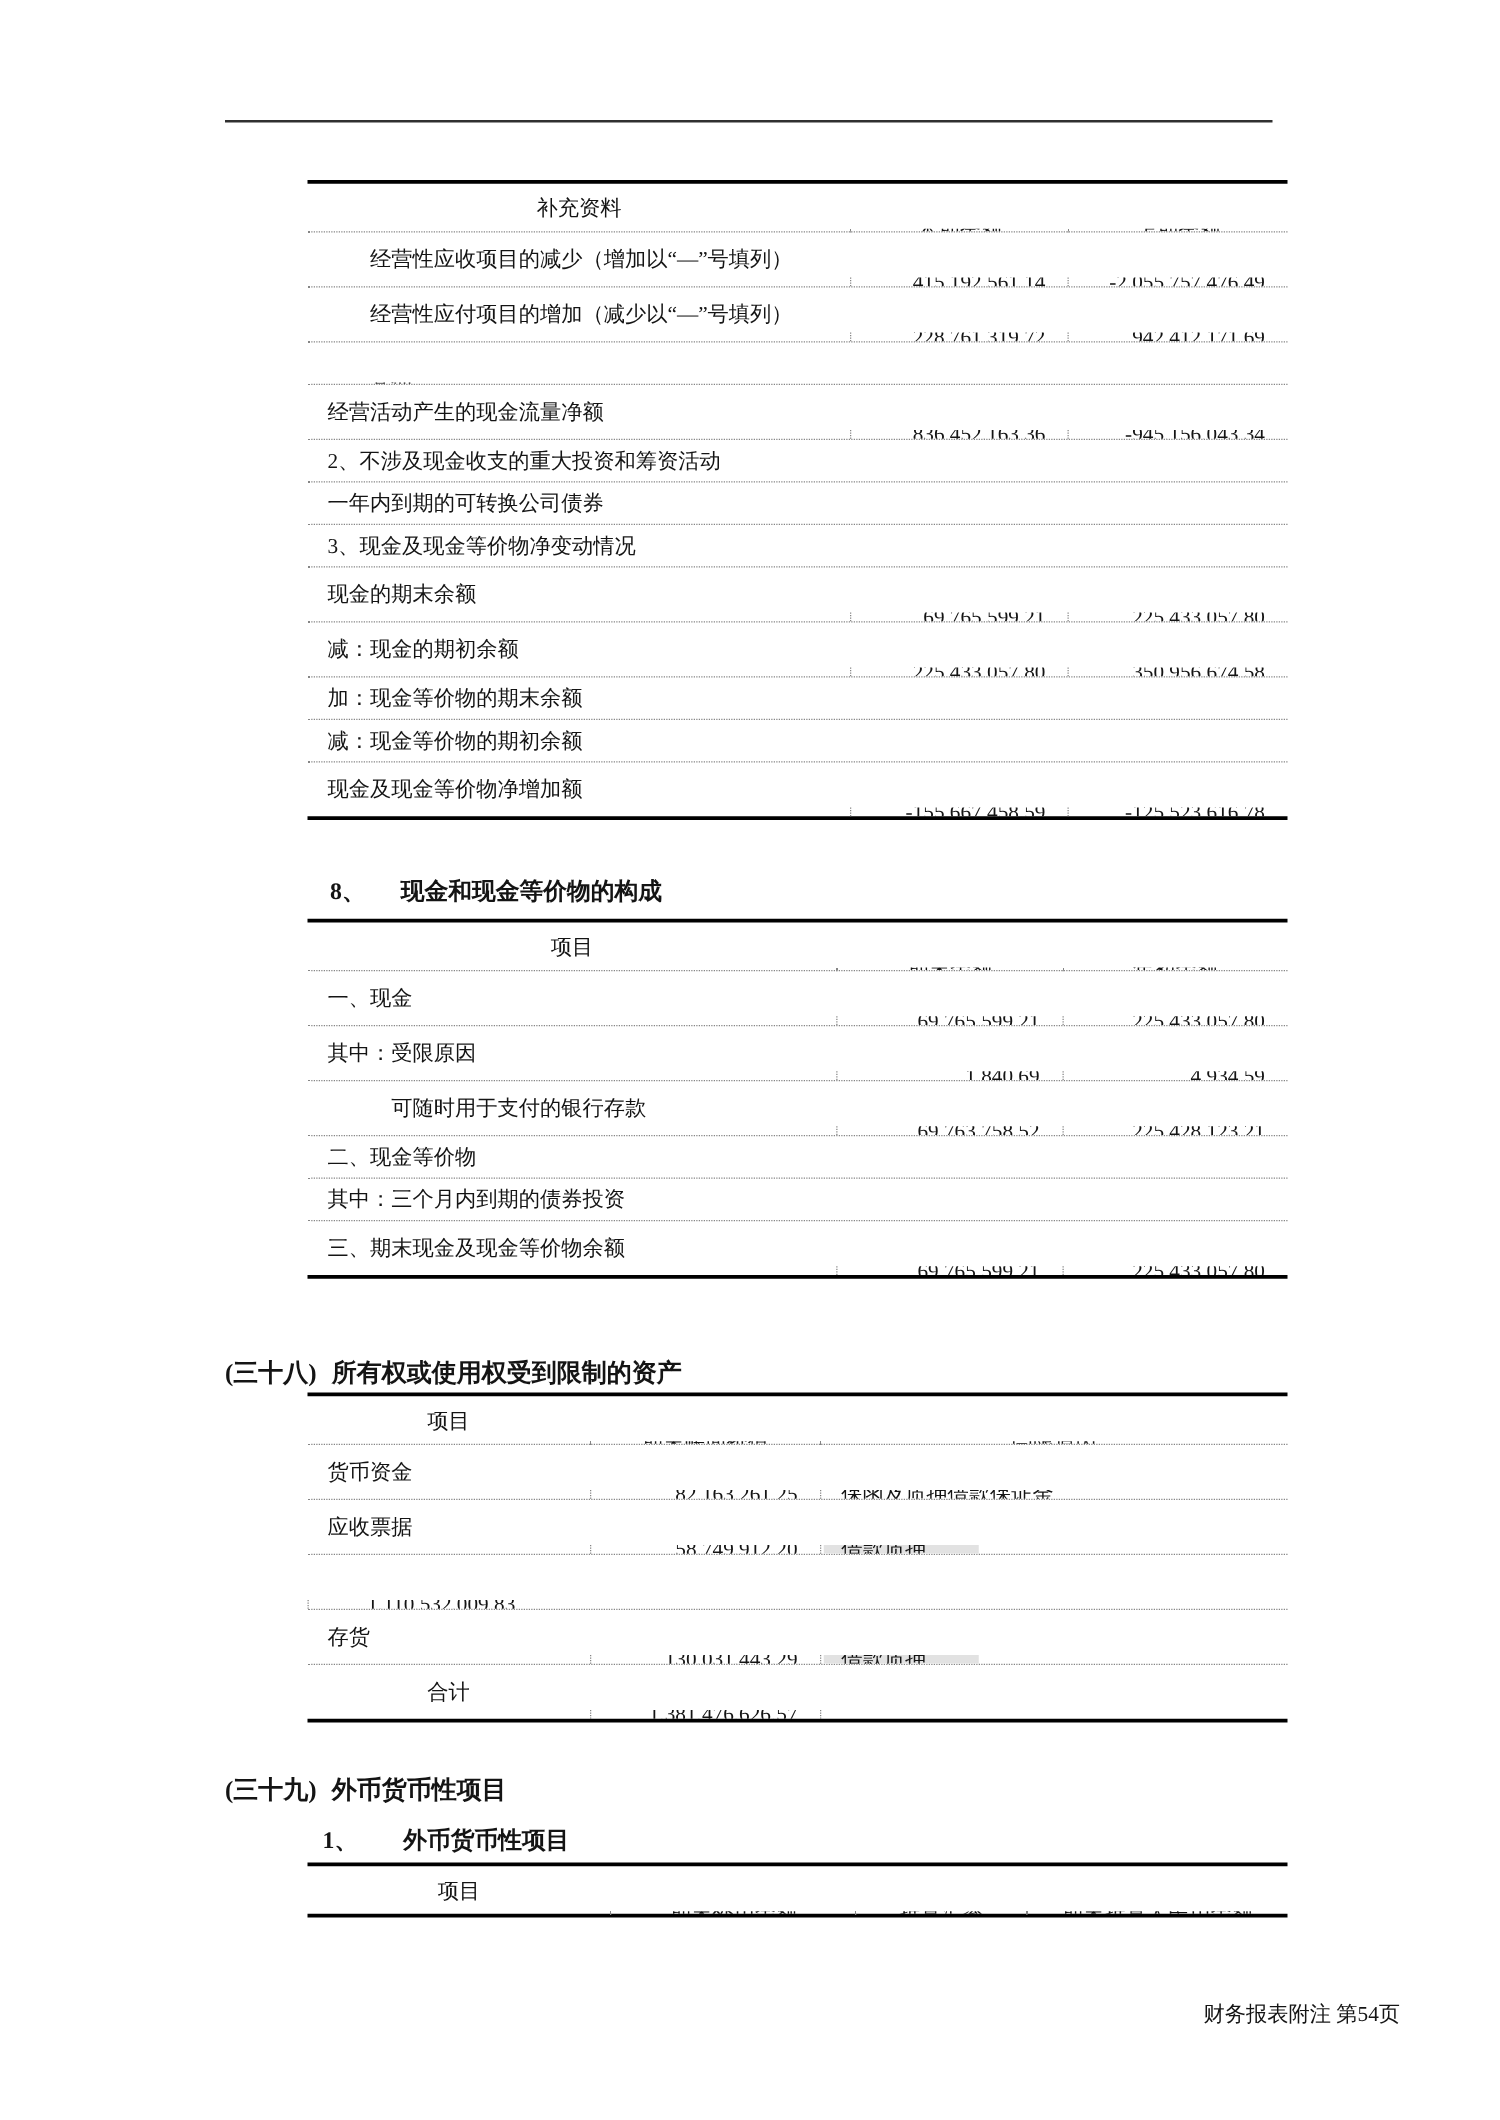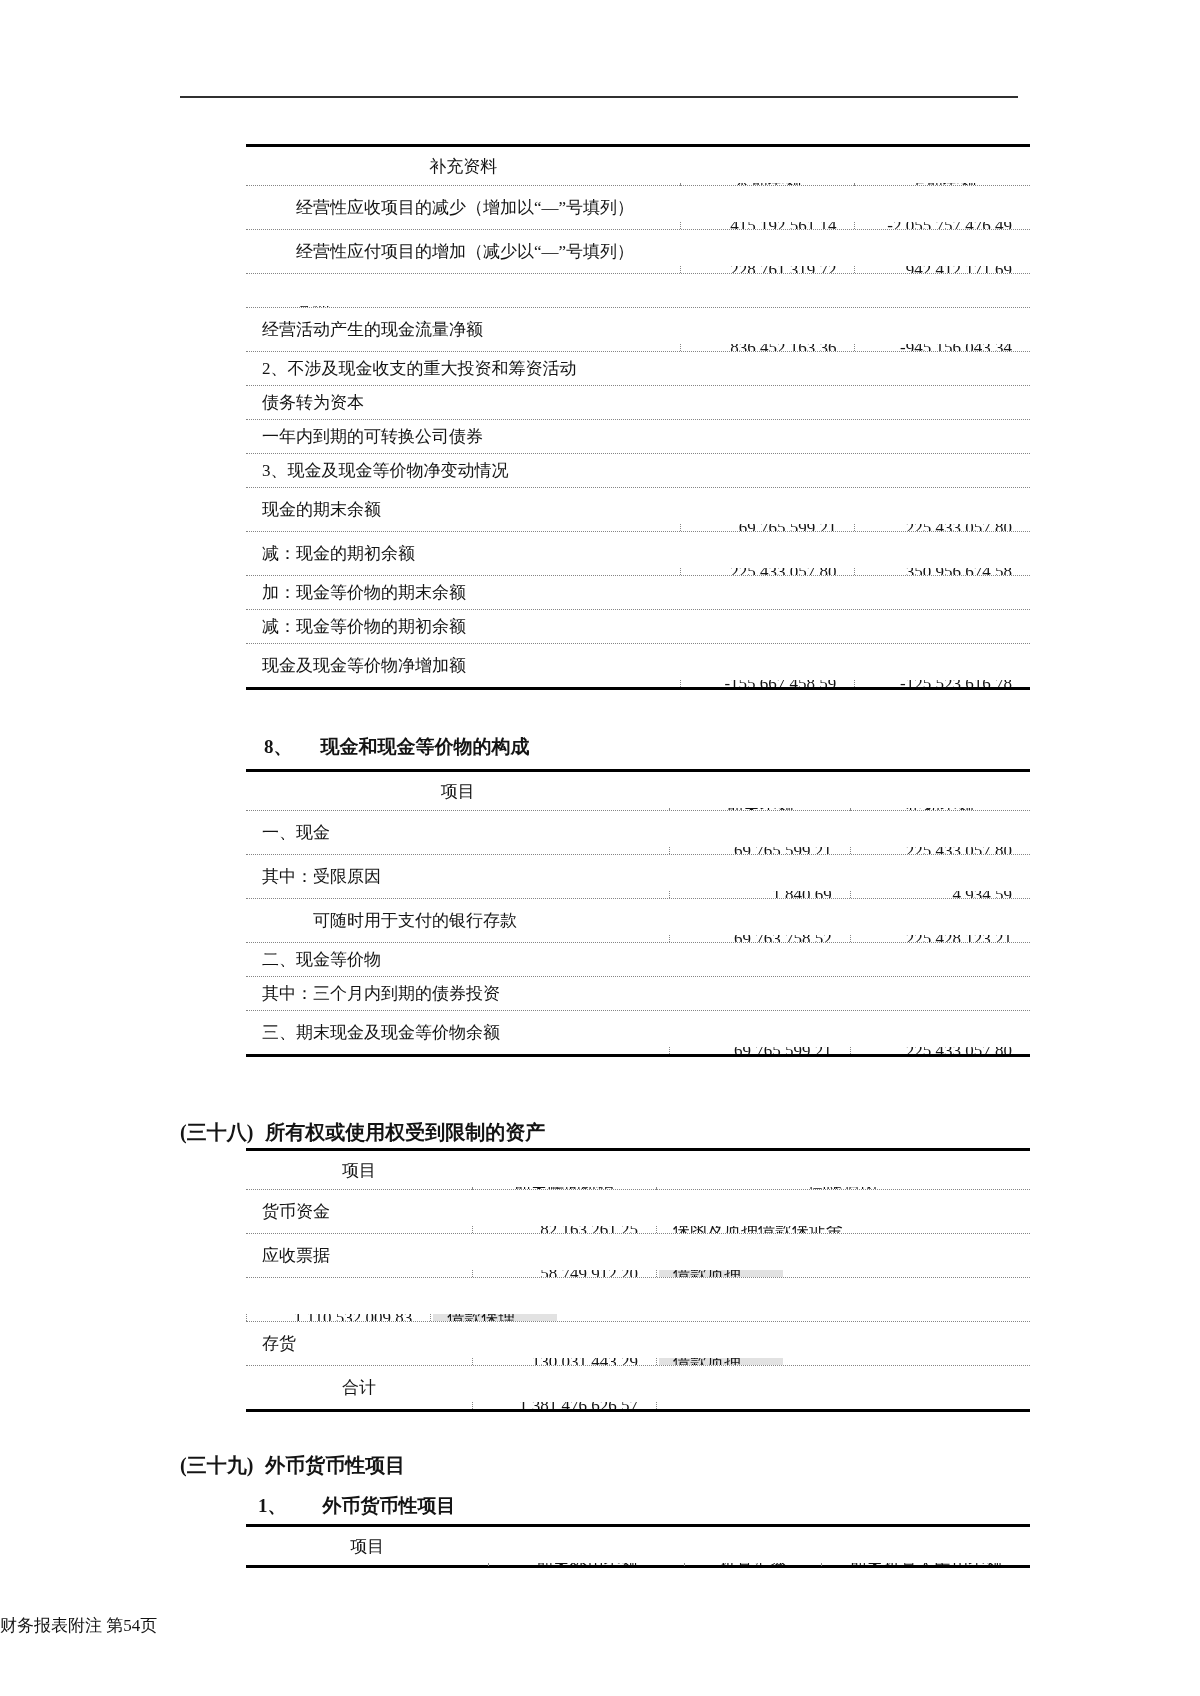--- a/index.html
+++ b/index.html
@@ -38,21 +38,21 @@
   .sec-title{font-weight:bold;white-space:nowrap;}
   .h8{margin:44px 0 9px 264px;font-size:19px;}
   .h8 .num{display:inline-block;margin-right:28px;}
   .h38{margin:62px 0 0 180px;font-size:20px;}
   .h38 .num{display:inline-block;margin-right:12px;}
   .h39{margin:40px 0 0 180px;font-size:20px;}
   .h39 .num{display:inline-block;margin-right:12px;}
   .h1sub{margin:14px 0 0 258px;font-size:19px;}
   .h1sub .num{display:inline-block;margin-right:36px;}
   .footer{
-    margin-top:46px;width:1120px;text-align:left;font-size:17px;
+    margin-top:66px;width:1120px;text-align:right;font-size:17px;
   }
 </style>
 </head>
 <body>
 
 <div class="page-rule"></div>
 
 <div class="tbl-wrap t1">
     <div class="tbl">
       <div class="trow thead">
@@ -75,25 +75,20 @@
         <div class="tcell a-right vline" style="width: 22.2%; padding-right: 18px;"></div>
         <div class="tcell a-right vline" style="width: 22.4%; padding-right: 18px;"></div>
       </div>
       <div class="trow r-lg">
         <div class="tcell a-left" style="width: 55.4%; padding-left: 16px;">经营活动产生的现金流量净额</div>
         <div class="tcell a-right vline" style="width: 22.2%; padding-right: 18px;">836,452,163.36</div>
         <div class="tcell a-right vline" style="width: 22.4%; padding-right: 18px;">-945,156,043.34</div>
       </div>
       <div class="trow r-sm">
         <div class="tcell a-left" style="width: 55.4%; padding-left: 16px;">2、不涉及现金收支的重大投资和筹资活动</div>
-        <div class="tcell a-right vline" style="width: 22.2%; padding-right: 18px;"></div>
-        <div class="tcell a-right vline" style="width: 22.4%; padding-right: 18px;"></div>
-      </div>
-      <div class="trow r-sm">
-        <div class="tcell a-left" style="width: 55.4%; padding-left: 16px;">债务转为资本</div>
         <div class="tcell a-right vline" style="width: 22.2%; padding-right: 18px;"></div>
         <div class="tcell a-right vline" style="width: 22.4%; padding-right: 18px;"></div>
       </div>
       <div class="trow r-sm">
         <div class="tcell a-left" style="width: 55.4%; padding-left: 16px;">一年内到期的可转换公司债券</div>
         <div class="tcell a-right vline" style="width: 22.2%; padding-right: 18px;"></div>
         <div class="tcell a-right vline" style="width: 22.4%; padding-right: 18px;"></div>
       </div>
       <div class="trow r-sm">
         <div class="tcell a-left" style="width: 55.4%; padding-left: 16px;">3、现金及现金等价物净变动情况</div>
@@ -190,23 +185,20 @@
       </div>
       <div class="trow r-lg">
         <div class="tcell a-left" style="width: 28.8%; padding-left: 16px;">应收票据</div>
         <div class="tcell a-right vline" style="width: 23.5%; padding-right: 18px;">58,749,912.20</div>
         <div class="tcell a-left vline" style="width: 47.7%; padding-left: 2px;">
           <span class="hl">借款质押</span>
         </div>
       </div>
       <div class="trow r-lg">
         <div class="tcell a-right vline" style="width: 23.5%; padding-right: 18px;">1,110,532,009.83</div>
-        <div class="tcell a-left vline" style="width: 47.7%; padding-left: 2px;">
-          <span class="hl">借款保理</span>
-        </div>
       </div>
       <div class="trow r-lg">
         <div class="tcell a-left" style="width: 28.8%; padding-left: 16px;">存货</div>
         <div class="tcell a-right vline" style="width: 23.5%; padding-right: 18px;">130,031,443.29</div>
         <div class="tcell a-left vline" style="width: 47.7%; padding-left: 2px;">
           <span class="hl">借款质押</span>
         </div>
       </div>
       <div class="trow r-lg">
         <div class="tcell a-center" style="width: 28.8%;">合计</div>

